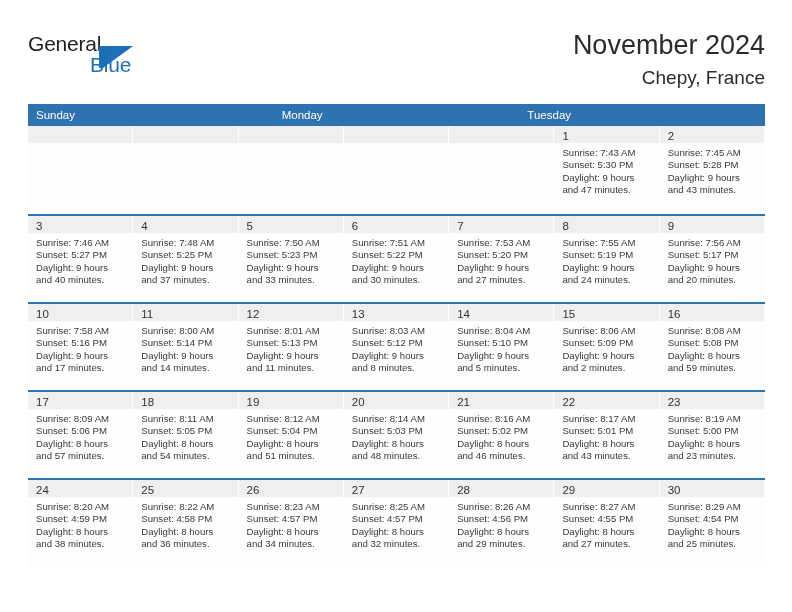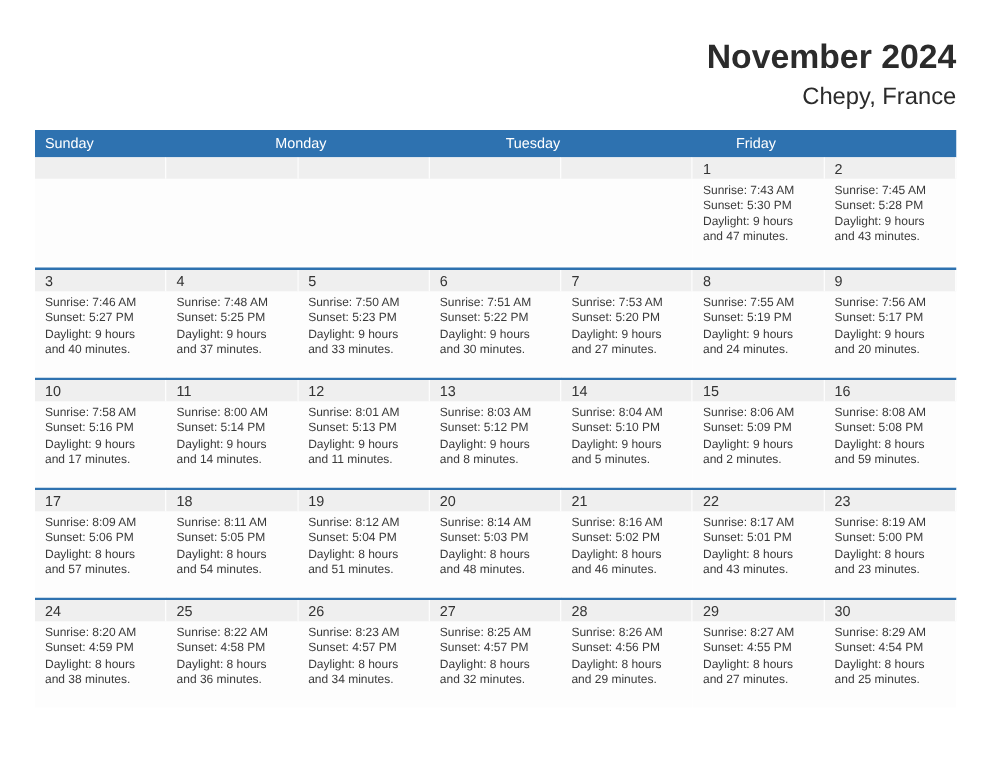--- a/index.html
+++ b/index.html
@@ -82,21 +82,21 @@
   .title-block {
     position: absolute;
     right: 0;
     top: 0;
     text-align: right;
   }
   .cal-title {
     font-size: 27px;
     color: #2b2b2b;
     line-height: 34px;
-    font-weight: bold;
+    font-weight: normal;
     margin: 0;
     font-family: "Liberation Sans", sans-serif;
   }
   .cal-location {
     font-size: 19px;
     color: #2b2b2b;
     line-height: 20px;
     margin: 6px 0 0 0;
     font-family: "Liberation Sans", sans-serif;
   }
@@ -162,33 +162,40 @@
   .day-info div {
     white-space: nowrap;
   }
 </style>
 </head>
 <body>
 
 <div class="page">
 
   <div class="header">
+    <div class="logo">
+      <span class="logo-general">General</span>
+      <span class="logo-mark">
+        <span class="bar"></span>
+        <span class="tri"></span>
+      </span>
+      <span class="logo-blue">Blue</span>
+    </div>
 
     <div class="title-block">
       <h1 class="cal-title">November 2024</h1>
       <p class="cal-location">Chepy, France</p>
     </div>
   </div>
 
   <div class="calendar">
     <div class="dow-row" id="dow-row">
         <div class="dow">Sunday</div>
         <div class="dow">Monday</div>
         <div class="dow">Tuesday</div>
-        <div class="dow">Friday</div>
       </div>
     <div id="weeks-container">
         <div class="week first">
           <div class="day empty">
             <div class="day-band"><span class="day-num"></span></div>
           </div>
           <div class="day empty">
             <div class="day-band"><span class="day-num"></span></div>
           </div>
           <div class="day empty">

